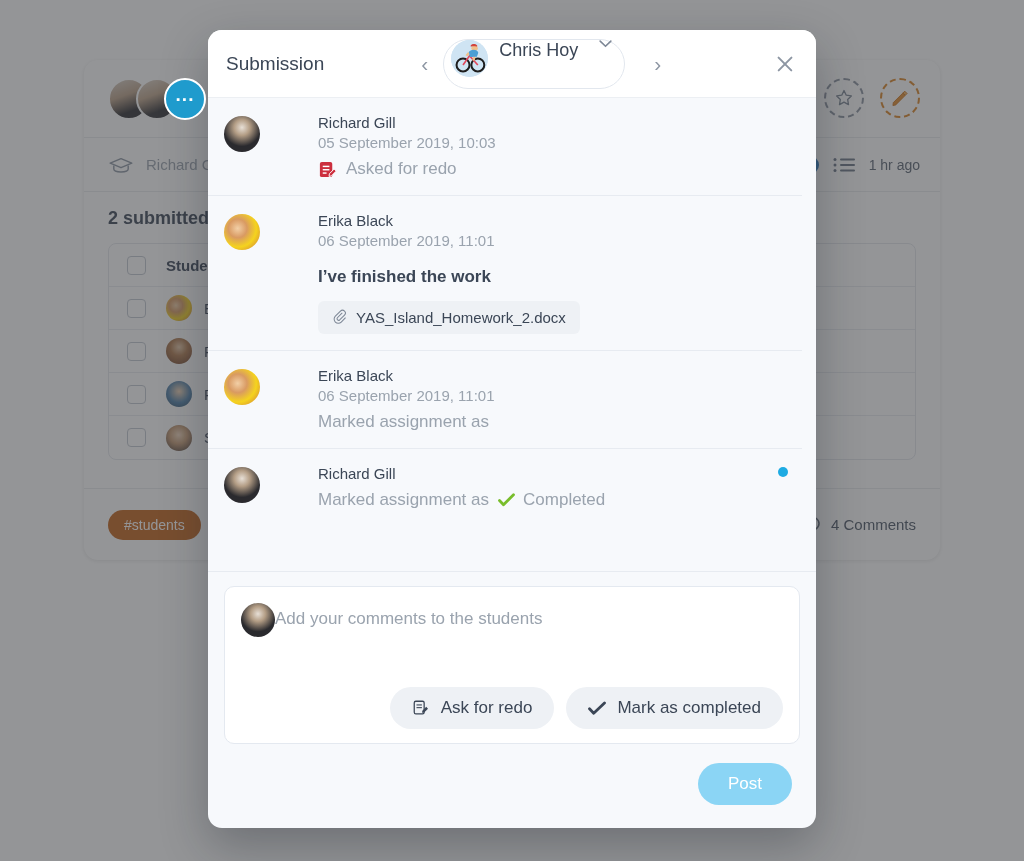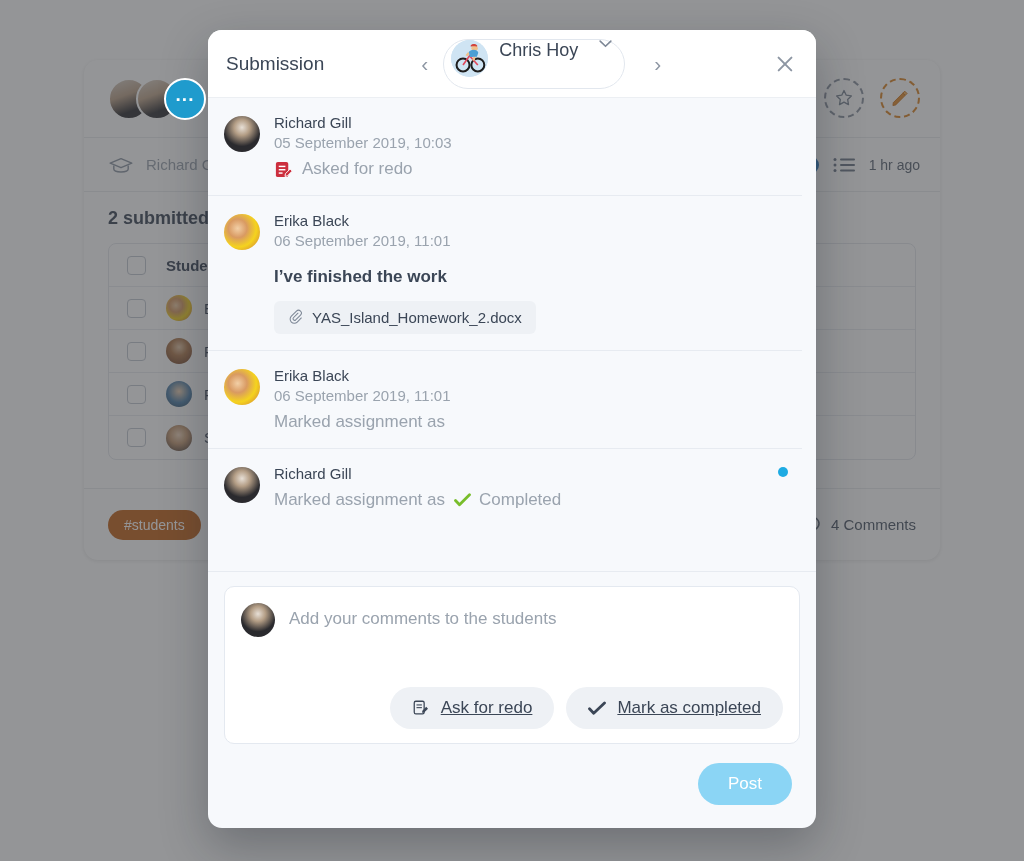--- a/index.html
+++ b/index.html
@@ -216,21 +216,21 @@
   }
   .entry:last-child { border-bottom: none; }
 
   .entry-av {
     width: 36px; height: 36px; border-radius: 50%;
     flex: none; overflow: hidden; margin-top: 2px;
   }
   .av-richard { background: radial-gradient(circle at 50% 32%, #e7dfd6 0%, #b39d85 26%, #2a2a2e 62%); }
   .av-erika { background: radial-gradient(circle at 38% 40%, #f2cfa6 0%, #d99a62 30%, #f5d31e 60%, #c9723f 100%); }
 
-  .entry-body { flex: 1 1 auto; min-width: 0; }
+  .entry-body { flex: 1 1 auto; min-width: 0; margin-left: 44px; }
   .entry-name { font-size: 15px; color: #3b4656; font-weight: 400; }
   .entry-date { font-size: 15px; color: #9aa3ae; margin-top: 3px; }
 
   .entry-action {
     display: flex; align-items: center; gap: 9px;
     margin-top: 8px;
     font-size: 17px; color: #9aa3ae;
   }
   .entry-msg {
     font-size: 17px; color: #3b4656; font-weight: 700;
@@ -258,21 +258,21 @@
   
   .composer-wrap {
     flex: none; padding: 14px 16px 10px 16px; background: #f7f9fc;
     border-top: 1px solid #e7ebf1;
   }
   .composer {
     background: #fff; border: 1px solid #e4e9f0; border-radius: 10px;
     padding: 16px 16px 14px 16px; min-height: 158px;
     display: flex; flex-direction: column;
   }
-  .composer-top { display: flex; gap: 14px; align-items: flex-start; }
+  .composer-top { display: flex; gap: 0; align-items: flex-start; }
   .composer-av {
     width: 34px; height: 34px; border-radius: 50%; flex: none;
     background: radial-gradient(circle at 50% 32%, #e7dfd6 0%, #b39d85 26%, #2a2a2e 62%);
   }
   .composer-input {
     border: none; outline: none; flex: 1 1 auto;
     font-family: "Liberation Sans", sans-serif;
     font-size: 17px; color: #3b4656; background: transparent;
     padding-top: 6px;
   }
@@ -280,21 +280,20 @@
 
   .composer-actions {
     margin-top: auto; display: flex; justify-content: flex-end; gap: 12px;
   }
   .act-btn {
     height: 42px; border-radius: 21px; background: #eef1f5;
     border: none; cursor: pointer;
     display: flex; align-items: center; gap: 11px;
     padding: 0 22px; font-size: 17px; color: #3b4656;
     font-family: "Liberation Sans", sans-serif;
-    text-decoration: underline;
   }
 
   .modal-footer {
     flex: none; height: 74px; display: flex; align-items: center;
     justify-content: flex-end; padding: 0 24px 14px 24px;
   }
   .post-btn {
     background: #8bd5f5; color: #ffffff; border: none;
     border-radius: 21px; height: 42px; padding: 0 30px;
     font-size: 17px; cursor: pointer;

